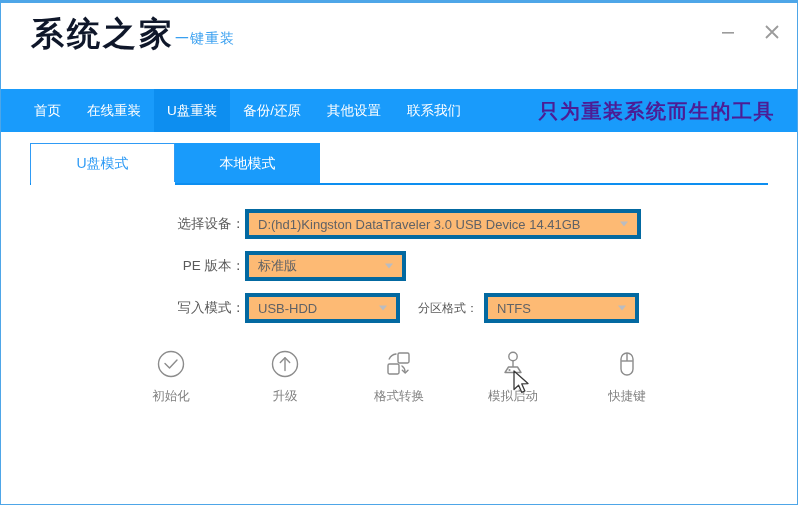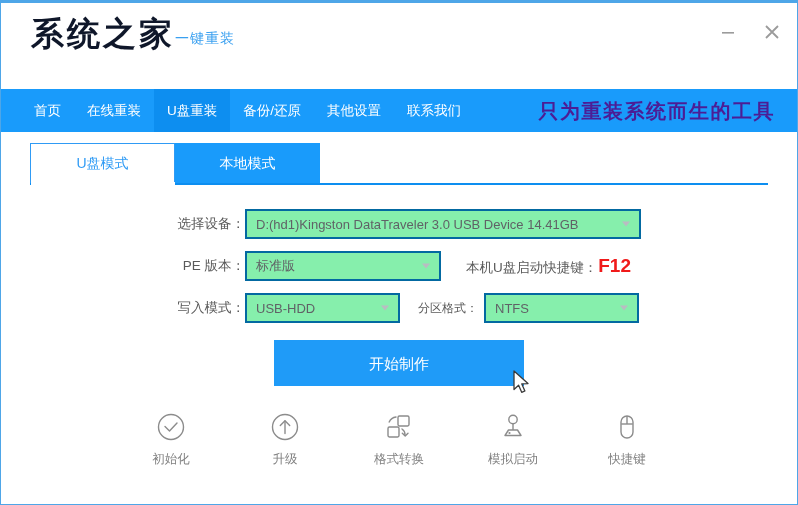--- a/index.html
+++ b/index.html
@@ -201,43 +201,43 @@
     text-align: right;
   }
   .lbl-device { width: 77px; }
   .lbl-pe { width: 77px; }
   .lbl-write { width: 77px; }
 
   .select {
     position: relative;
     box-sizing: border-box;
     height: 30px;
-    border: 2px solid #0369a1;
-    background: #86efac;
+    border: 4px solid #0369a1;
+    background: #fdba74;
     display: flex;
     align-items: center;
     padding: 0 26px 0 9px;
     font-size: 13px;
     color: #606266;
     cursor: default;
     white-space: nowrap;
     overflow: hidden;
   }
   .select .caret {
     position: absolute;
     right: 9px;
     top: 50%;
     transform: translateY(-50%);
     width: 0; height: 0;
     border-left: 4.5px solid transparent;
     border-right: 4.5px solid transparent;
     border-top: 5px solid #b9bcc2;
   }
   .sel-device { width: 396px; }
-  .sel-pe { width: 196px; }
+  .sel-pe { width: 161px; }
   .sel-write { width: 155px; }
   .sel-part { width: 155px; }
 
   .hotkey {
     margin-left: 25px;
     font-size: 13.5px;
     color: #5a5a5a;
     white-space: nowrap;
     display: flex;
     align-items: baseline;
@@ -363,41 +363,36 @@
         <span class="caret"></span>
       </div>
     </div>
 
     <div class="form-row">
       <div class="field-label lbl-pe">PE 版本：</div>
       <div class="select sel-pe">
         <span>标准版</span>
         <span class="caret"></span>
       </div>
-      <div class="hotkey">
-        <span>本机U盘启动快捷键：</span>
-        <span class="hotkey-val">F12</span>
-      </div>
     </div>
 
     <div class="form-row">
       <div class="field-label lbl-write">写入模式：</div>
       <div class="select sel-write">
         <span>USB-HDD</span>
         <span class="caret"></span>
       </div>
       <div class="lbl-part">分区格式：</div>
       <div class="select sel-part">
         <span>NTFS</span>
         <span class="caret"></span>
       </div>
     </div>
 
     <div class="primary-wrap">
-      <button class="primary-btn">开始制作</button>
       <svg class="cursor-arrow" width="20" height="28" viewBox="0 0 20 28">
         <path d="M1 1 L1 19.5 L5.6 15.2 L8.7 22.3 L11.9 20.9 L8.8 13.9 L15 13.6 Z" fill="#ffffff" stroke="#3a3a3a" stroke-width="1.3" stroke-linejoin="round"></path>
       </svg>
     </div>
 
     <div class="iconbar">
 
       <div class="icon-item">
         <span class="icon-glyph">
           <svg width="30" height="30" viewBox="0 0 30 30">

